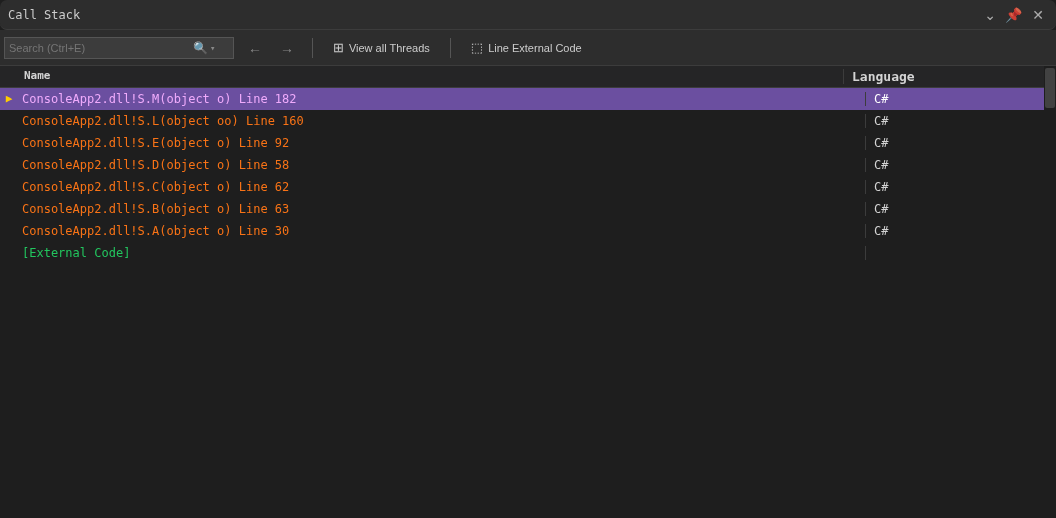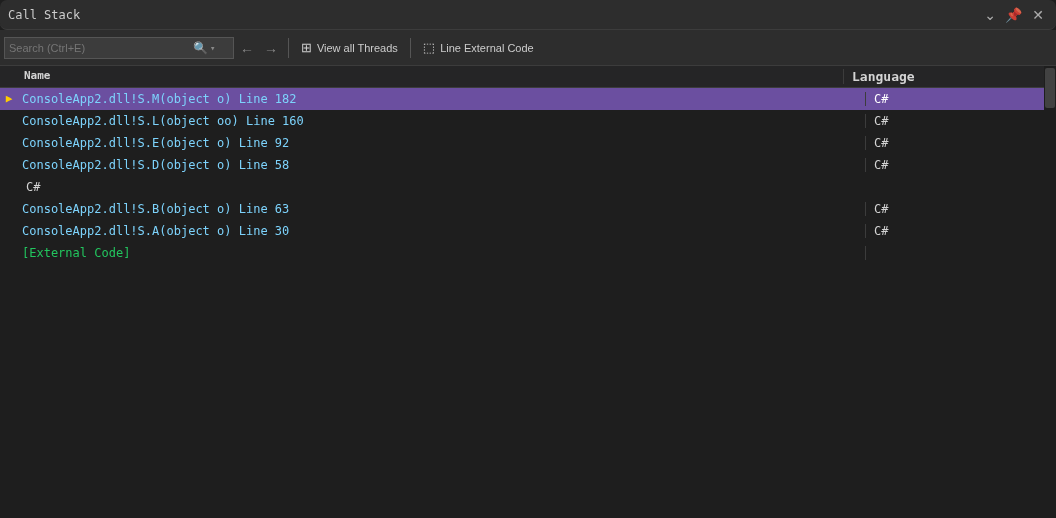--- a/index.html
+++ b/index.html
@@ -61,21 +61,21 @@
       opacity: 0.8;
     }
 
     .toolbar {
       display: flex;
       align-items: center;
       background-color: #2d2d2d;
       height: 36px;
       padding: 0 4px;
       border-bottom: 1px solid #3c3c3c;
-      gap: 2px;
+      gap: 10px;
     }
 
     .search-box {
       display: flex;
       align-items: center;
       background-color: #3c3c3c;
       border: 1px solid #555;
       height: 22px;
       width: 230px;
       padding: 0 4px;
@@ -179,29 +179,29 @@
       text-align: center;
       font-size: 11px;
       color: #ffcc00;
       flex-shrink: 0;
     }
 
     .row-name-cell {
       flex: 1;
       padding: 0 4px;
       font-size: 12px;
-      color: #7dd3fc;
+      color: #f97316;
       white-space: nowrap;
       overflow: hidden;
       text-overflow: ellipsis;
       border-right: 1px solid #3c3c3c;
     }
 
     .table-row.selected .row-name-cell {
-      color: #7dd3fc;
+      color: #f0abfc;
     }
 
     .row-lang-cell {
       width: 190px;
       padding: 0 8px;
       font-size: 12px;
       color: #d4d4d4;
     }
 
     .table-row.selected .row-lang-cell {
@@ -324,20 +324,21 @@
     </div>
 
     <div class="table-row">
       <div class="row-indicator"></div>
       <div class="row-name-cell">ConsoleApp2.dll!S.D(object o) Line 58</div>
       <div class="row-lang-cell">C#</div>
     </div>
 
     <div class="table-row">
       <div class="row-indicator"></div>
+      <div class="row-name-cell">ConsoleApp2.dll!S.C(object o) Line 62</div>
       <div class="row-lang-cell">C#</div>
     </div>
 
     <div class="table-row">
       <div class="row-indicator"></div>
       <div class="row-name-cell">ConsoleApp2.dll!S.B(object o) Line 63</div>
       <div class="row-lang-cell">C#</div>
     </div>
 
     <div class="table-row">

